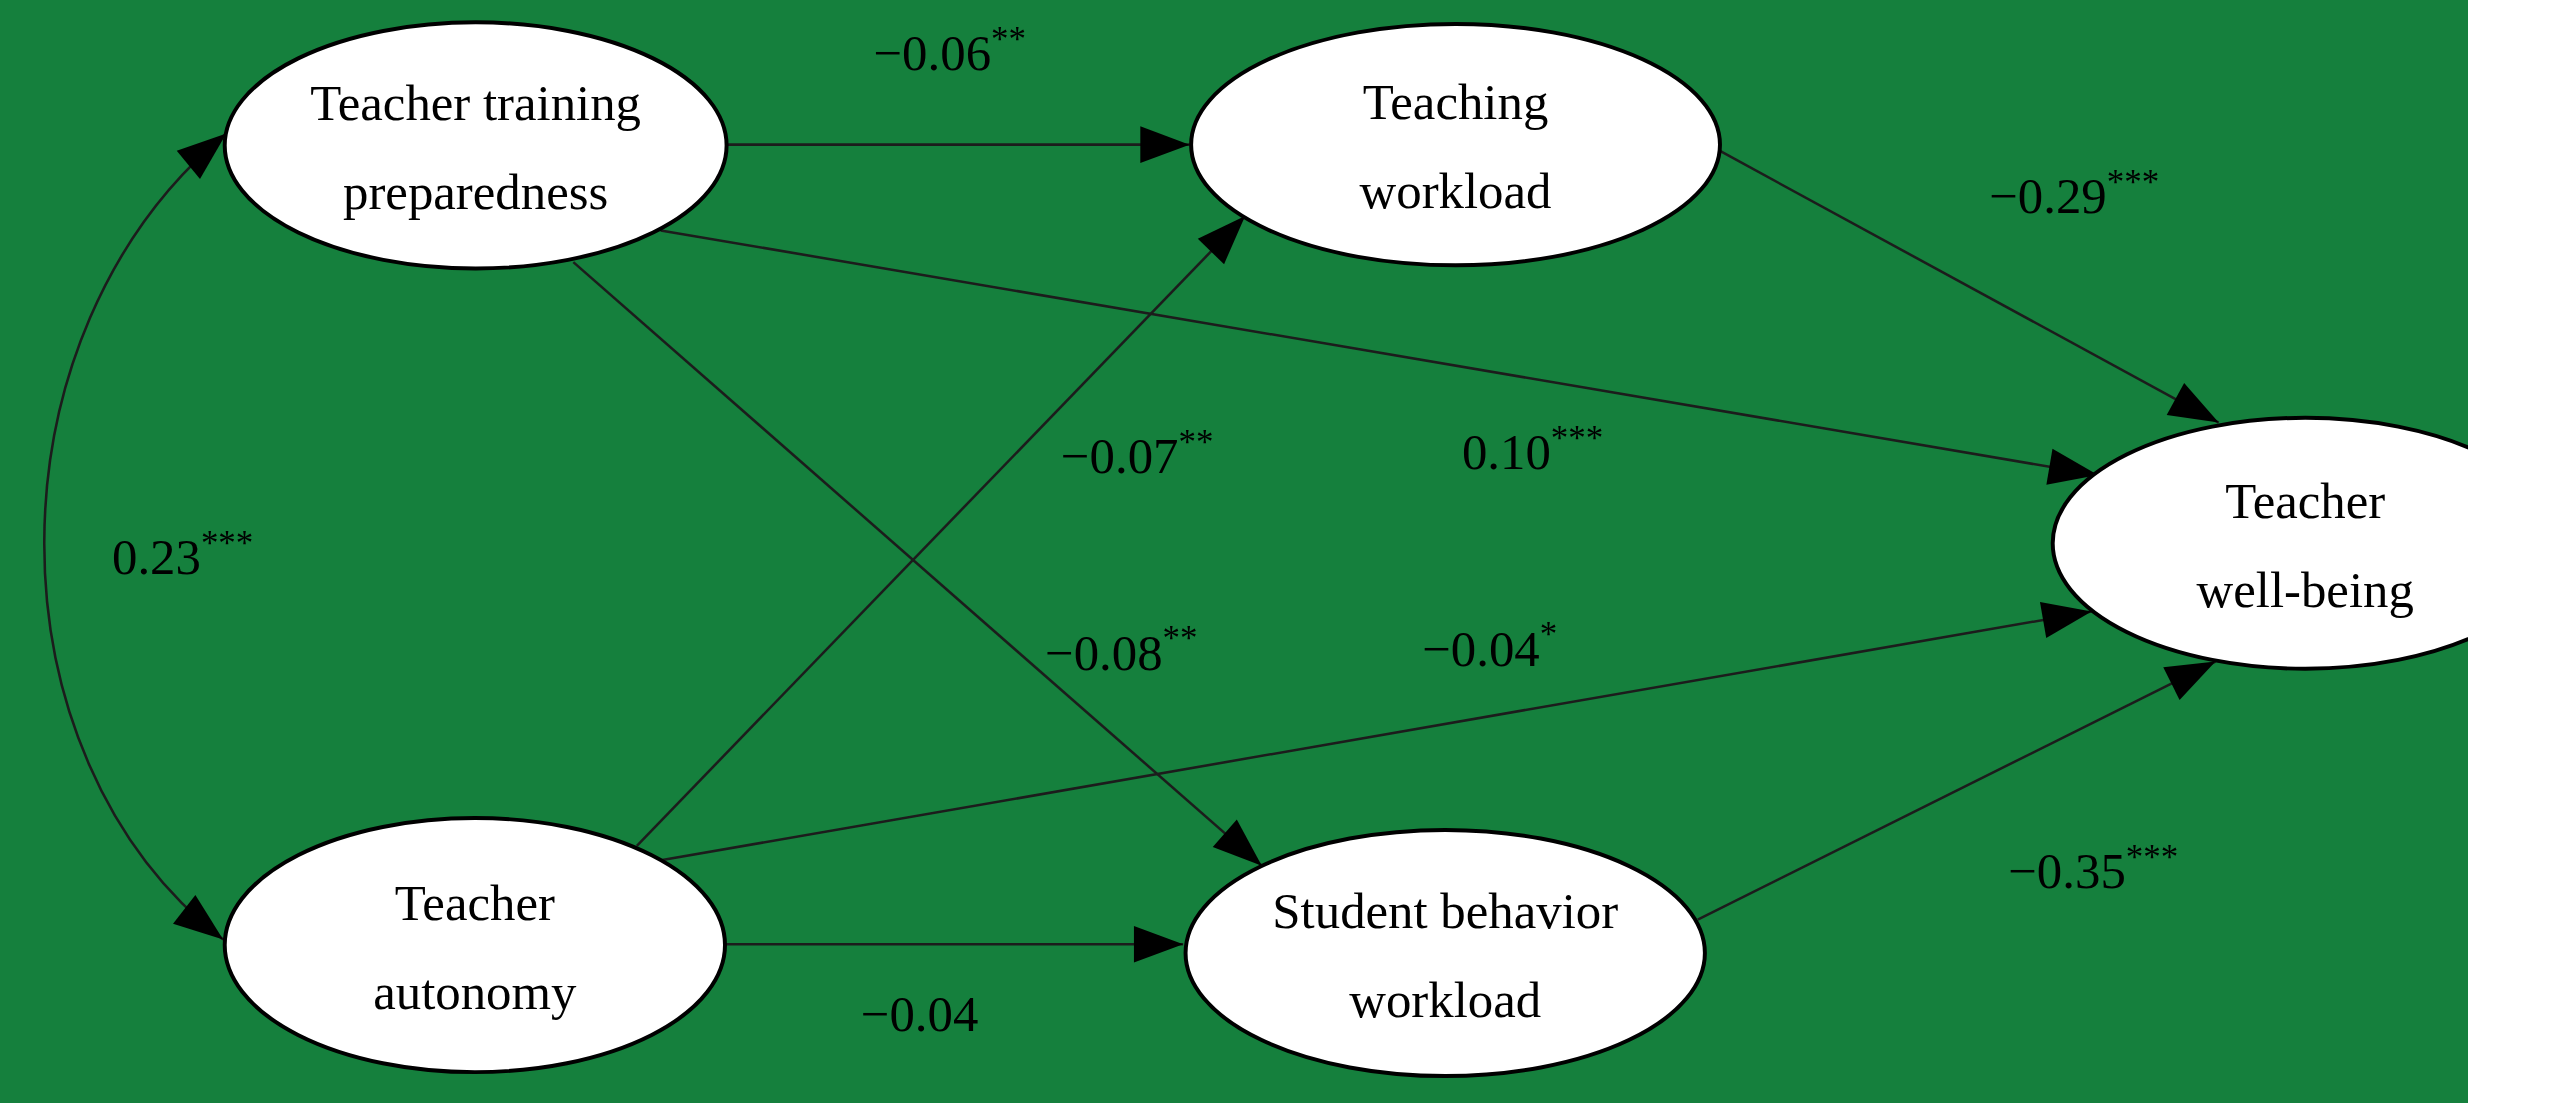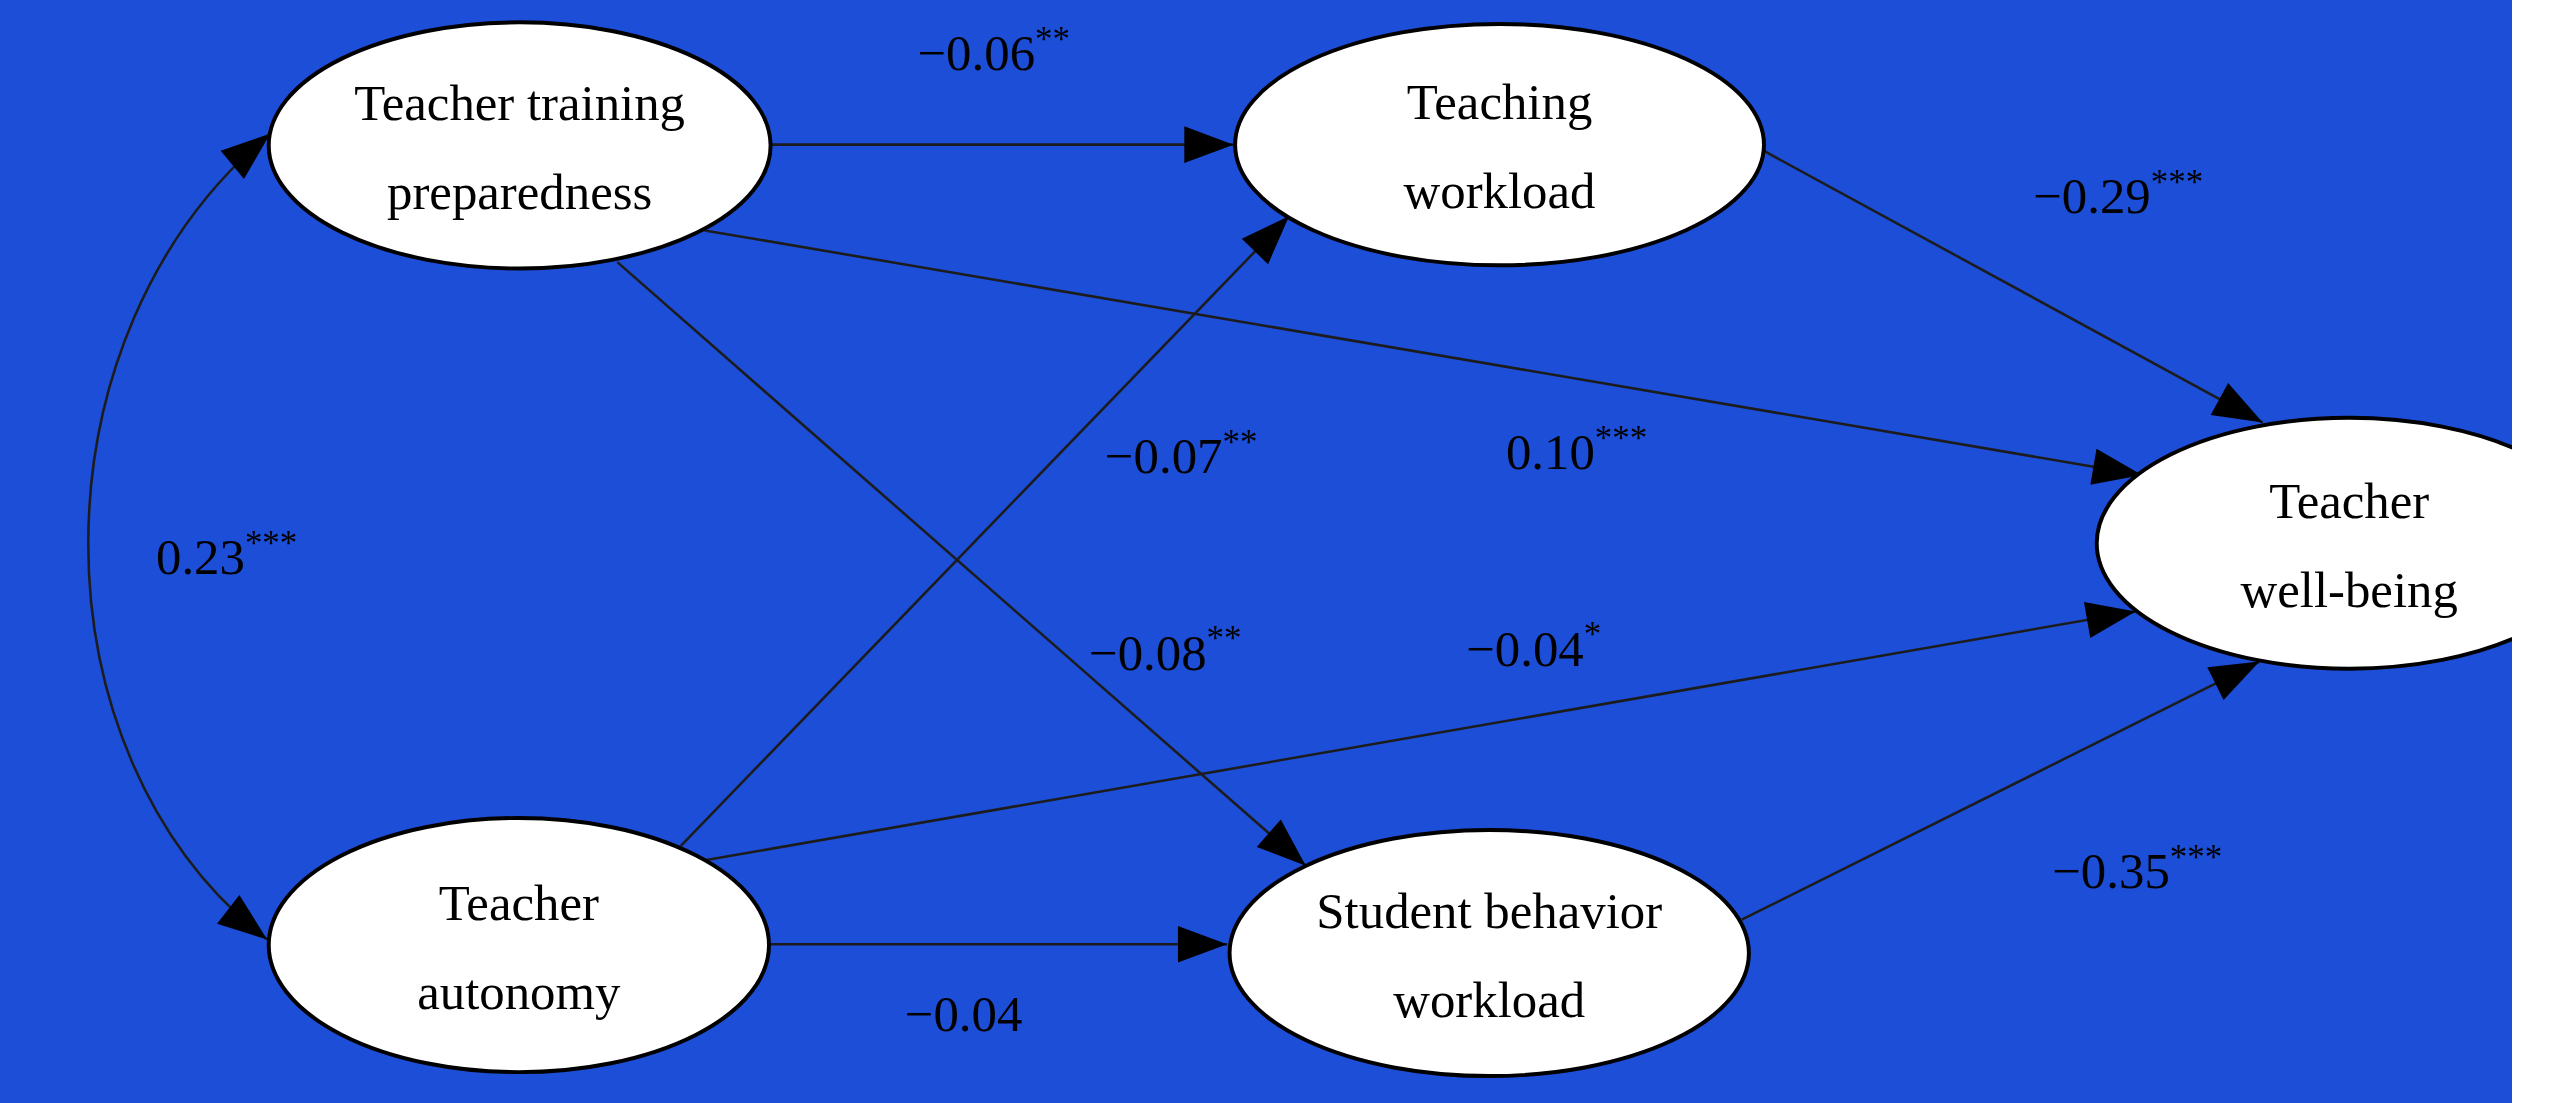--- a/index.html
+++ b/index.html
@@ -1,22 +1,21 @@
 <!DOCTYPE html>
 <html style="font-size:12.7px"><head>
 <meta charset="utf-8">
 <style>
   html, body { margin: 0; padding: 0; background: #ffffff; }
   .figure-wrap {
     position: relative;
     width: 2468px;
     height: 1104px;
-    background: #1d4ed8;
+    background: #15803d;
     overflow: hidden;
-    padding-left: 44px;
   }
   svg { display: block; }
   .node-ellipse {
     fill: #ffffff;
     stroke: #000000;
     stroke-width: 5;
   }
   .edge-line {
     stroke: #1c1c1c;
     stroke-width: 3.2;

